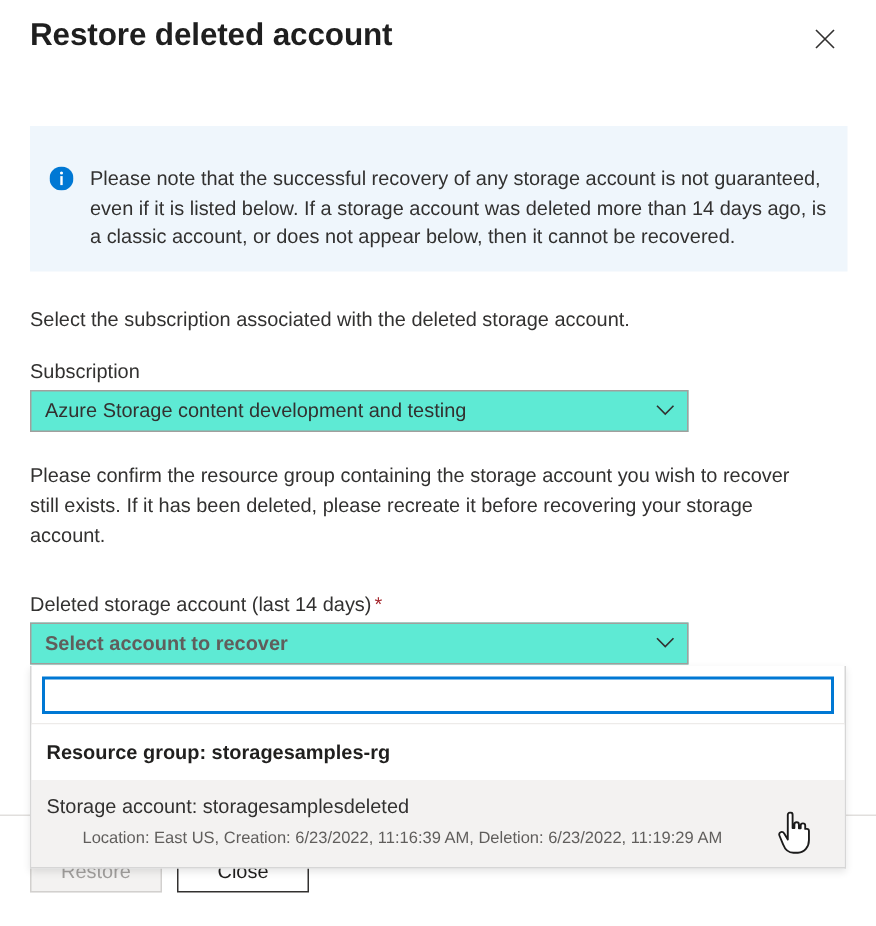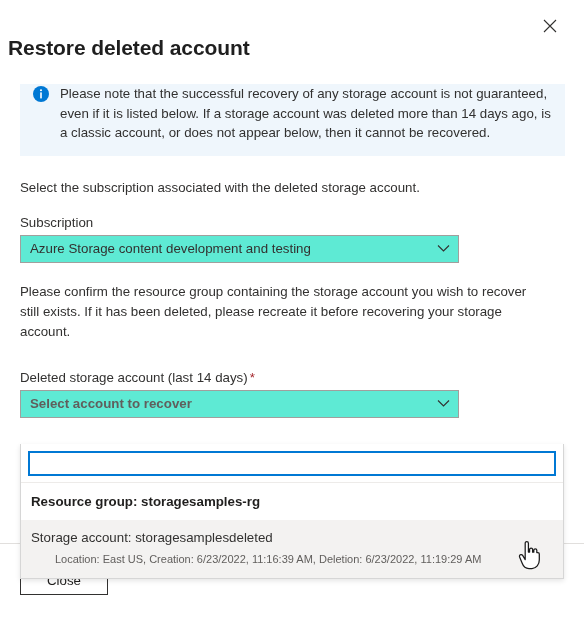--- a/index.html
+++ b/index.html
@@ -26,28 +26,27 @@
   }
 
   
   .header {
     position: relative;
     height: 62px;
     flex: 0 0 auto;
   }
   .panel-title {
     position: absolute;
-    left: 8px;
+    left: 20px;
     top: 12px;
     font-size: 21px;
     font-weight: bold;
     color: #1f1f1f;
     letter-spacing: -0.1px;
     white-space: nowrap;
-    margin-top: 24px;
   }
   .close-btn {
     position: absolute;
     right: 20px;
     top: 12px;
     width: 28px;
     height: 28px;
     display: flex;
     align-items: center;
     justify-content: center;
@@ -63,21 +62,21 @@
     flex: 1 1 auto;
     position: relative;
     padding: 0 20px;
     box-sizing: border-box;
   }
 
   .info-banner {
     background: #eff6fc;
     display: flex;
     align-items: flex-start;
-    padding: 0 14px 13px 13px;
+    padding: 25px 14px 13px 13px;
     box-sizing: border-box;
     margin-top: 22px;
     width: 545px;
   }
   .info-icon {
     flex: 0 0 auto;
     width: 16px;
     height: 16px;
     margin-top: 2px;
     margin-right: 11px;
@@ -317,16 +316,17 @@
 
     <div class="cursor-hand">
       <svg width="24" height="30" viewBox="0 0 24 30">
         <path d="M8.2 2.2 C8.2 1.2 9.0 0.7 9.8 0.7 C10.6 0.7 11.4 1.2 11.4 2.2 L11.4 11.0 L12.6 11.0 L12.6 8.6 C12.6 7.7 13.3 7.2 14.1 7.2 C14.9 7.2 15.6 7.7 15.6 8.6 L15.6 11.2 L16.8 11.2 L16.8 9.3 C16.8 8.4 17.5 7.9 18.3 7.9 C19.1 7.9 19.8 8.4 19.8 9.3 L19.8 11.6 L20.9 11.6 C21.7 11.6 22.3 12.2 22.3 13.0 L22.3 19.0 C22.3 23.6 19.3 27.5 15.0 27.5 L12.0 27.5 C8.6 27.5 6.3 25.2 5.2 22.2 L2.6 16.0 C2.2 15.0 2.7 14.0 3.6 13.7 C4.4 13.4 5.3 13.8 5.8 14.6 L8.2 18.6 Z" fill="#ffffff" stroke="#1b1b1b" stroke-width="1.25" stroke-linejoin="round"></path>
       </svg>
     </div>
 
   </div>
 
   <div class="footer">
+    <button class="btn btn-disabled">Restore</button>
     <button class="btn btn-default">Close</button>
   </div>
 
 </div>
 
 </body></html>

